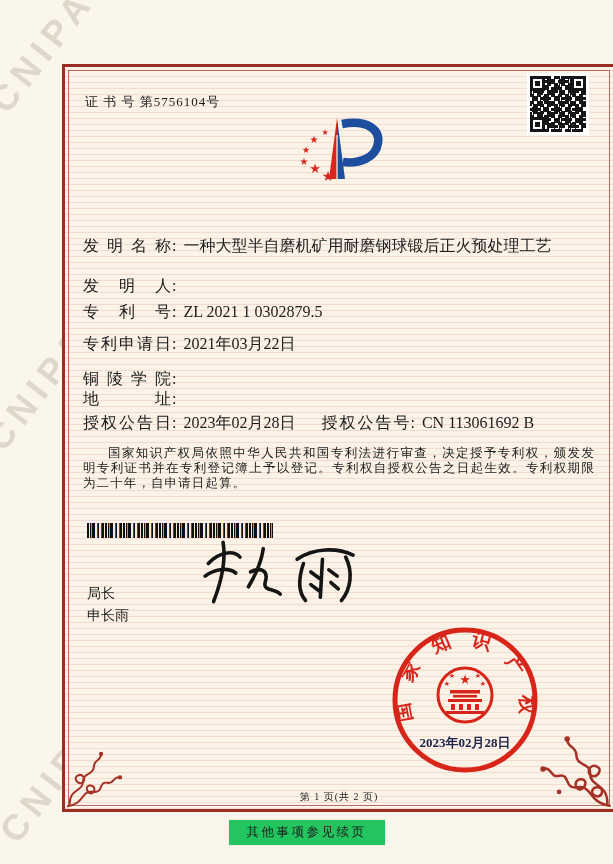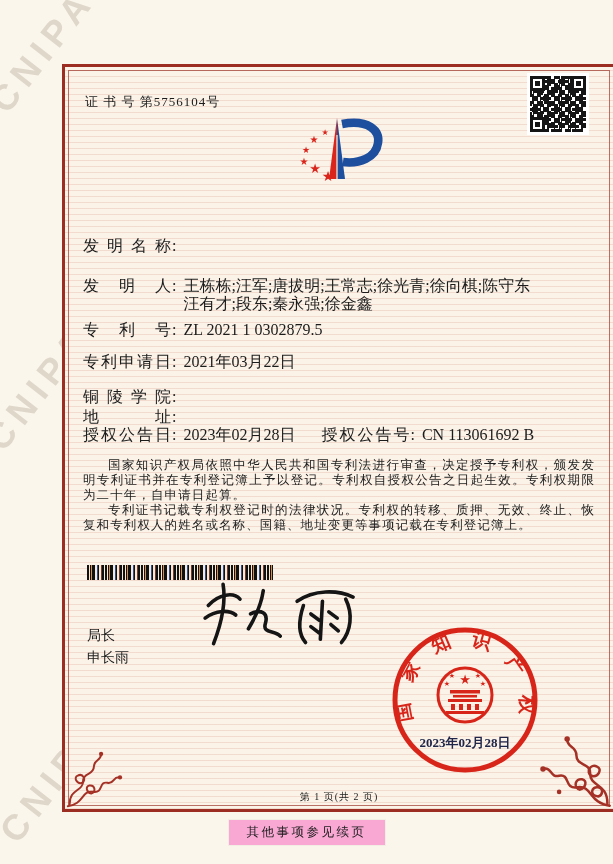--- a/index.html
+++ b/index.html
@@ -47,21 +47,21 @@
     text-align:center;font-size:28px;font-weight:bold;letter-spacing:14px;
     padding-left:14px;margin-top:0;
   }
   
   .fields{margin-top:26px;font-size:16px;line-height:18px;}
   .frow{display:flex;align-items:flex-start;}
   .flabel{flex:none;display:inline-block;width:88px;text-align:justify;text-align-last:justify;}
   .fcolon{flex:none;margin:0 7px 0 1px;}
   .fvalue{white-space:pre-line;}
   .mb22{margin-bottom:22px}.mb14{margin-bottom:14px}.mb17{margin-bottom:17px}
-  .mb8{margin-bottom:8px}.mb2{margin-bottom:2px}.mb3{margin-bottom:0}
+  .mb8{margin-bottom:8px}.mb2{margin-bottom:2px}.mb3{margin-bottom:6px}
   .flabel2{flex:none;display:inline-block;width:88px;text-align:justify;text-align-last:justify;margin-left:26px;}
   
   .bodytext{margin-top:14px;font-size:12.5px;line-height:15px;letter-spacing:1.1px;text-align:justify;}
   .bodytext p{margin:0;text-indent:2em;}
   
   .barcode{margin:32px 0 0 4px;width:186px;height:15px;
     background:repeating-linear-gradient(90deg,
       #111 0 2px,#f5ead9 2px 3px,#111 3px 4px,#d98f3e 4px 5px,#111 5px 8px,
       #f5ead9 8px 10px,#334f8d 10px 11px,#111 11px 12px,#f5ead9 12px 14px,
       #7a3b2a 14px 15px,#111 15px 17px,#f5ead9 17px 18px);}
@@ -71,21 +71,21 @@
   
   .seal{position:absolute;left:325px;top:558px;width:150px;height:150px;z-index:3;}
   
   .orn{position:absolute;z-index:2;pointer-events:none;}
   .orn-br{right:1px;bottom:1px;width:92px;height:92px;}
   .orn-bl{left:1px;bottom:1px;width:72px;height:72px;transform:scaleX(-1);}
   
   .pageno{position:absolute;left:0;right:0;bottom:5px;text-align:center;font-size:10px;letter-spacing:1px;margin-top:20px;}
   .contnote{
     position:absolute;left:50%;top:820px;transform:translateX(-50%);z-index:2;
-    background:#f9a8d4;padding:4px 18px;font-size:12.5px;letter-spacing:2.5px;
+    background:#22c55e;padding:4px 18px;font-size:12.5px;letter-spacing:2.5px;
     box-shadow:0 0 0 1px rgba(0,0,0,.03);
   }
 </style>
 </head>
 <body>
 
 <div class="wm" style="left:-30px;top:30px">CNIPA</div>
 <div class="wm" style="left:398px;top:120px">CNIPA</div>
 <div class="wm" style="left:518px;top:258px">CNIPA</div>
 <div class="wm" style="left:-34px;top:368px">CNIPA</div>
@@ -121,26 +121,25 @@
         <b class="qf tr"></b>
         <b class="qf bl"></b>
       </div>
     </div>
 
 
     <div class="fields">
       <div class="frow mb22">
         <span class="flabel">发明名称</span>
         <span class="fcolon">:</span>
+        <span class="fvalue">一种大型半自磨机矿用耐磨钢球锻后正火预处理工艺</span>
       </div>
       <div class="frow mb8">
         <span class="flabel">发明人</span>
         <span class="fcolon">:</span>
-        <span class="fvalue">王栋栋;汪军;唐拔明;王常志;徐光青;徐向棋;陈守东
-汪有才;段东;秦永强;徐金鑫</span>
       </div>
       <div class="frow mb14">
         <span class="flabel">专利号</span>
         <span class="fcolon">:</span>
         <span class="fvalue">ZL 2021 1 0302879.5</span>
       </div>
       <div class="frow mb17">
         <span class="flabel">专利申请日</span>
         <span class="fcolon">:</span>
         <span class="fvalue">2021年03月22日</span>
@@ -158,21 +157,20 @@
         <span class="fcolon">:</span>
         <span class="fvalue">2023年02月28日</span>
         <span class="flabel2">授权公告号</span>
         <span class="fcolon">:</span>
         <span class="fvalue">CN 113061692 B</span>
       </div>
     </div>
 
     <div class="bodytext">
       <p>国家知识产权局依照中华人民共和国专利法进行审查，决定授予专利权，颁发发明专利证书并在专利登记簿上予以登记。专利权自授权公告之日起生效。专利权期限为二十年，自申请日起算。</p>
-      <p>专利证书记载专利权登记时的法律状况。专利权的转移、质押、无效、终止、恢复和专利权人的姓名或名称、国籍、地址变更等事项记载在专利登记簿上。</p>
     </div>
 
     <div class="barcode"></div>
 
     <div class="signrow">
       <div class="sign-label">局长</div>
       <div class="sign-label">申长雨</div>
 
       <svg class="signature" viewBox="0 0 170 70">
         <g fill="none" stroke="#151515" stroke-width="3.4" stroke-linecap="round" stroke-linejoin="round">

